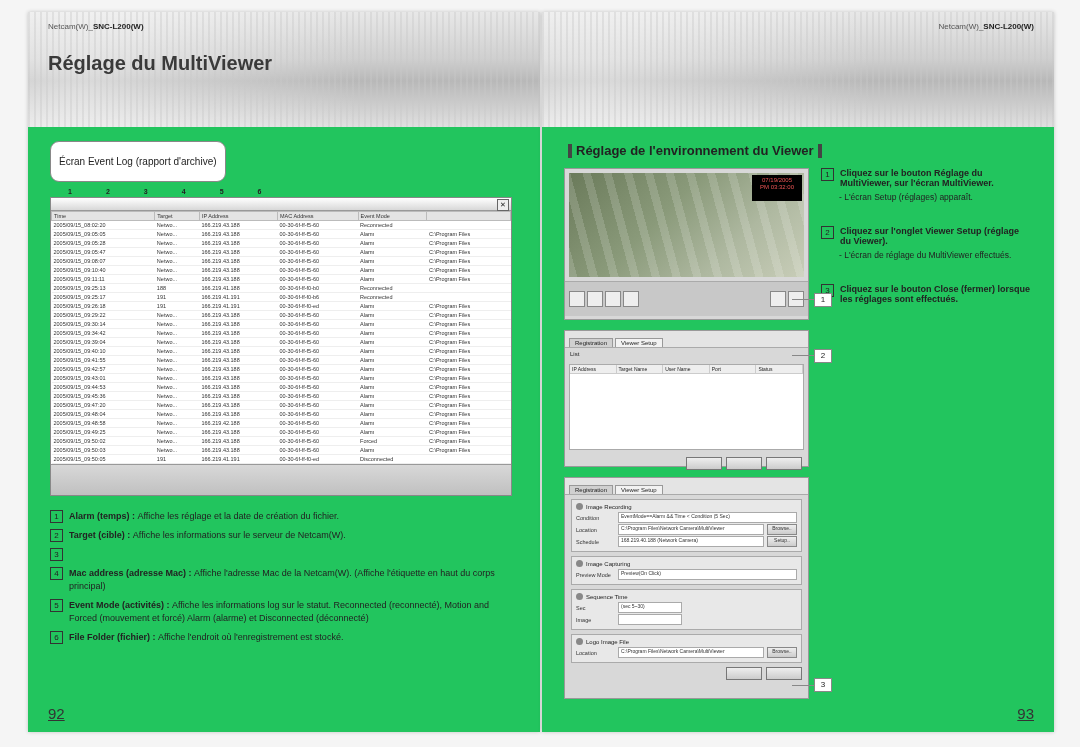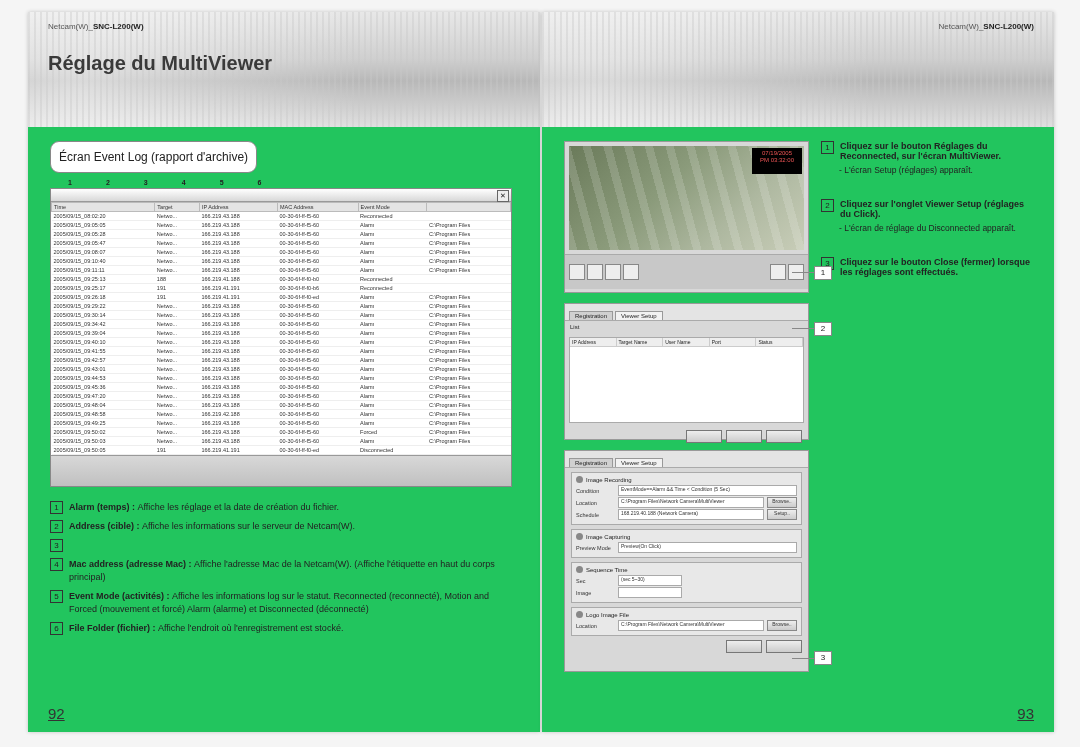--- a/index.html
+++ b/index.html
@@ -52,22 +52,22 @@
   }
   .body-area {
     padding: 14px 22px 0 22px;
     font-size: 9px;
     color: #222;
   }
   .caption-pill {
     display:inline-block;
     border:1px solid #888;
     border-radius: 9px;
-    padding: 8px 8px;
-    font-size: 12px;
+    padding: 14px 8px;
+    font-size: 10px;
     background:#fff;
     text-align:right;
   }
   .col-markers {
     margin: 6px 0 2px 6px;
     font-size: 7px;
     font-weight:bold;
     display:flex;
     gap:34px;
     padding-left:12px;
@@ -519,21 +519,21 @@
       <div class="event-footer"></div>
     </div>
 
     <div class="legend-list" id="legend">
         <div class="item">
           <span class="num-box">1</span>
           <span><b>Alarm (temps) : </b><span>Affiche les réglage et la date de création du fichier.</span></span>
         </div>
         <div class="item">
           <span class="num-box">2</span>
-          <span><b>Address (cible) : </b><span>Affiche les informations sur le serveur de Netcam(W).</span></span>
+          <span><b>Target (cible) : </b><span>Affiche les informations sur le serveur de Netcam(W).</span></span>
         </div>
         <div class="item">
           <span class="num-box">3</span>
         </div>
         <div class="item">
           <span class="num-box">4</span>
           <span><b>Mac address (adresse Mac) : </b><span>Affiche l'adresse Mac de la Netcam(W). (Affiche l'étiquette en haut du corps principal)</span></span>
         </div>
         <div class="item">
           <span class="num-box">5</span>
@@ -548,20 +548,23 @@
   <div class="page-num">92</div>
 </div>
 
 <div class="page page-right">
   <div class="header-band">
     <div class="breadcrumb">
       <span>Netcam(W)_</span><b>SNC-L200(W)</b>
     </div>
   </div>
   <div class="body-area">
+    <div class="section-title">
+      <span>Réglage de l'environnement du Viewer</span>
+    </div>
 
     <div class="right-grid">
       <div class="shots-col">
 
         <div class="shot shot1">
           <div class="video"></div>
           <div class="timebox">
             <div>07/19/2005</div>
             <div>PM 03:32:00</div>
           </div>
@@ -673,30 +676,30 @@
           <div class="callout-line" style="bottom:12px; top:auto;"></div>
           <div class="callout-tag" style="bottom:6px; top:auto;">3</div>
         </div>
 
       </div>
 
       <div class="steps-col" id="steps">
           <div class="step">
             <div class="lead">
               <span class="num-box">1</span>
-              <b>Cliquez sur le bouton Réglages du Reconnected, sur l'écran MultiViewer.</b>
+              <b>Cliquez sur le bouton Réglage du MultiViewer, sur l'écran MultiViewer.</b>
             </div>
             <div class="sub">L'écran Setup (réglages) apparaît.</div>
           </div>
           <div class="step">
             <div class="lead">
               <span class="num-box">2</span>
-              <b>Cliquez sur l'onglet Viewer Setup (réglages du Click).</b>
+              <b>Cliquez sur l'onglet Viewer Setup (réglage du Viewer).</b>
             </div>
-            <div class="sub">L'écran  de réglage du Disconnected apparaît.</div>
+            <div class="sub">L'écran  de réglage du MultiViewer effectués.</div>
           </div>
           <div class="step">
             <div class="lead">
               <span class="num-box">3</span>
               <b>Cliquez sur le bouton Close (fermer) lorsque les réglages sont effectués.</b>
             </div>
           </div>
         </div>
     </div>
   </div>

